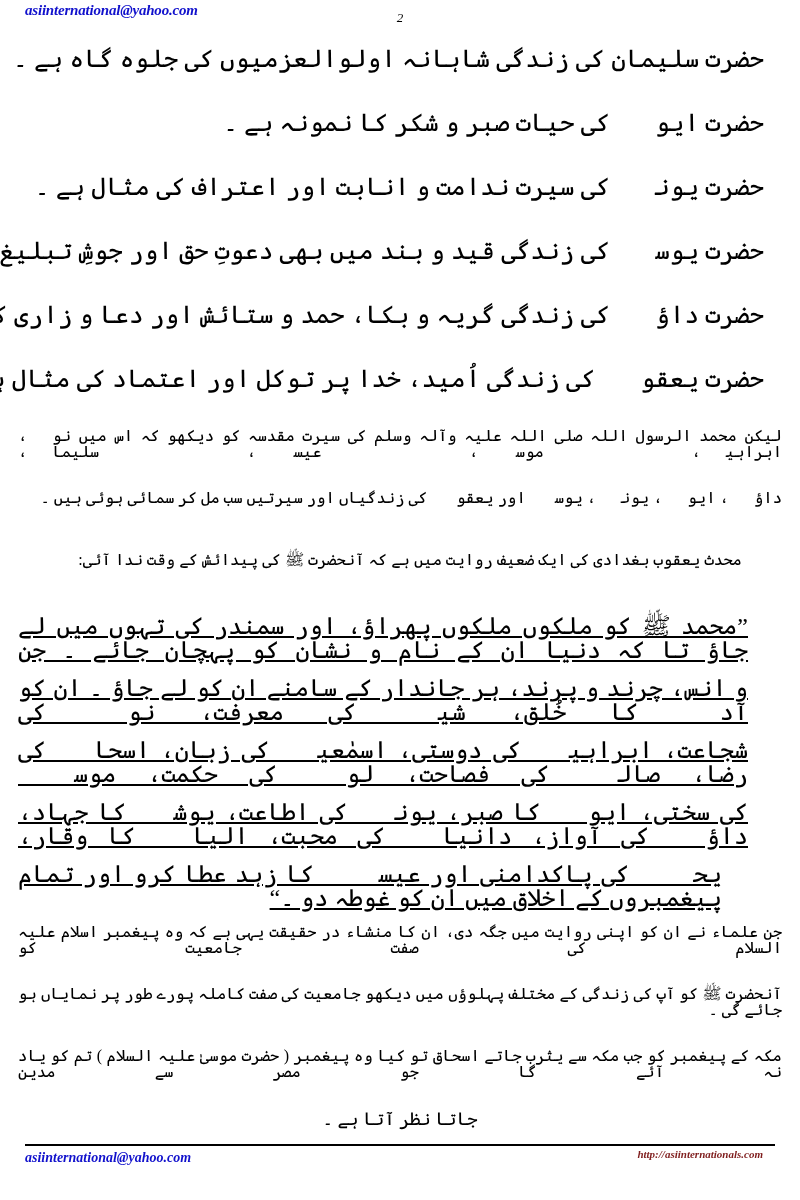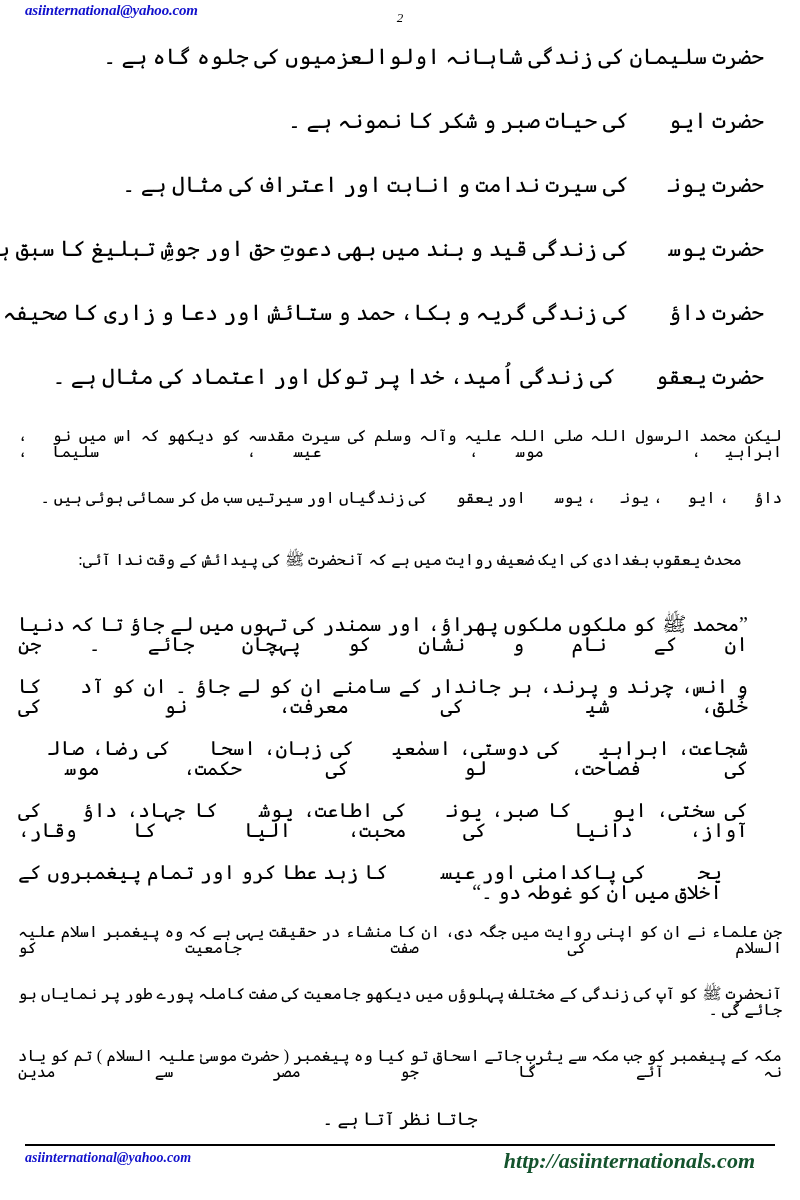--- a/index.html
+++ b/index.html
@@ -78,21 +78,21 @@
     color: #000000;
     white-space: nowrap;
     overflow: visible;
   }
 
   
   .line.prophet {
     height: 48px;
     padding-top: 16px;
     padding-right: 18px;
-    font-size: 22px;
+    font-size: 25px;
   }
 
   
   .line.full {
     height: 48px;
     padding-top: 14px;
     white-space: normal;
     text-align: justify;
     text-align-last: justify;
     font-size: 16px;
@@ -102,21 +102,22 @@
   }
 
   
   .line.indent {
     padding-right: 34px;
     white-space: normal;
     text-align: justify;
     text-align-last: justify;
     height: 48px;
     padding-top: 14px;
-    font-size: 20px;
+    font-size: 24px;
+    text-decoration: underline;
   }
   .line.indent.lastline {
     text-align-last: right;
   }
 
   .line.centerish {
     height: 48px;
     padding-top: 14px;
     text-align: center;
     font-size: 18px;
@@ -145,26 +146,26 @@
     left: 0;
     top: 0;
     font-style: italic;
     font-weight: bold;
     font-size: 14px;
     color: #1111cc;
     white-space: nowrap;
   }
   .footer-url {
     position: absolute;
-    right: 20px;
+    right: 12px;
     top: -2px;
     font-style: italic;
     font-weight: bold;
-    font-size: 22px;
-    color: #14532d;
+    font-size: 11px;
+    color: #7f1d1d;
     white-space: nowrap;
   }
 </style>
 </head>
 <body>
 
 <div class="page">
 
   <div class="page-header">
     <div class="header-email">asiinternational@yahoo.com</div>

